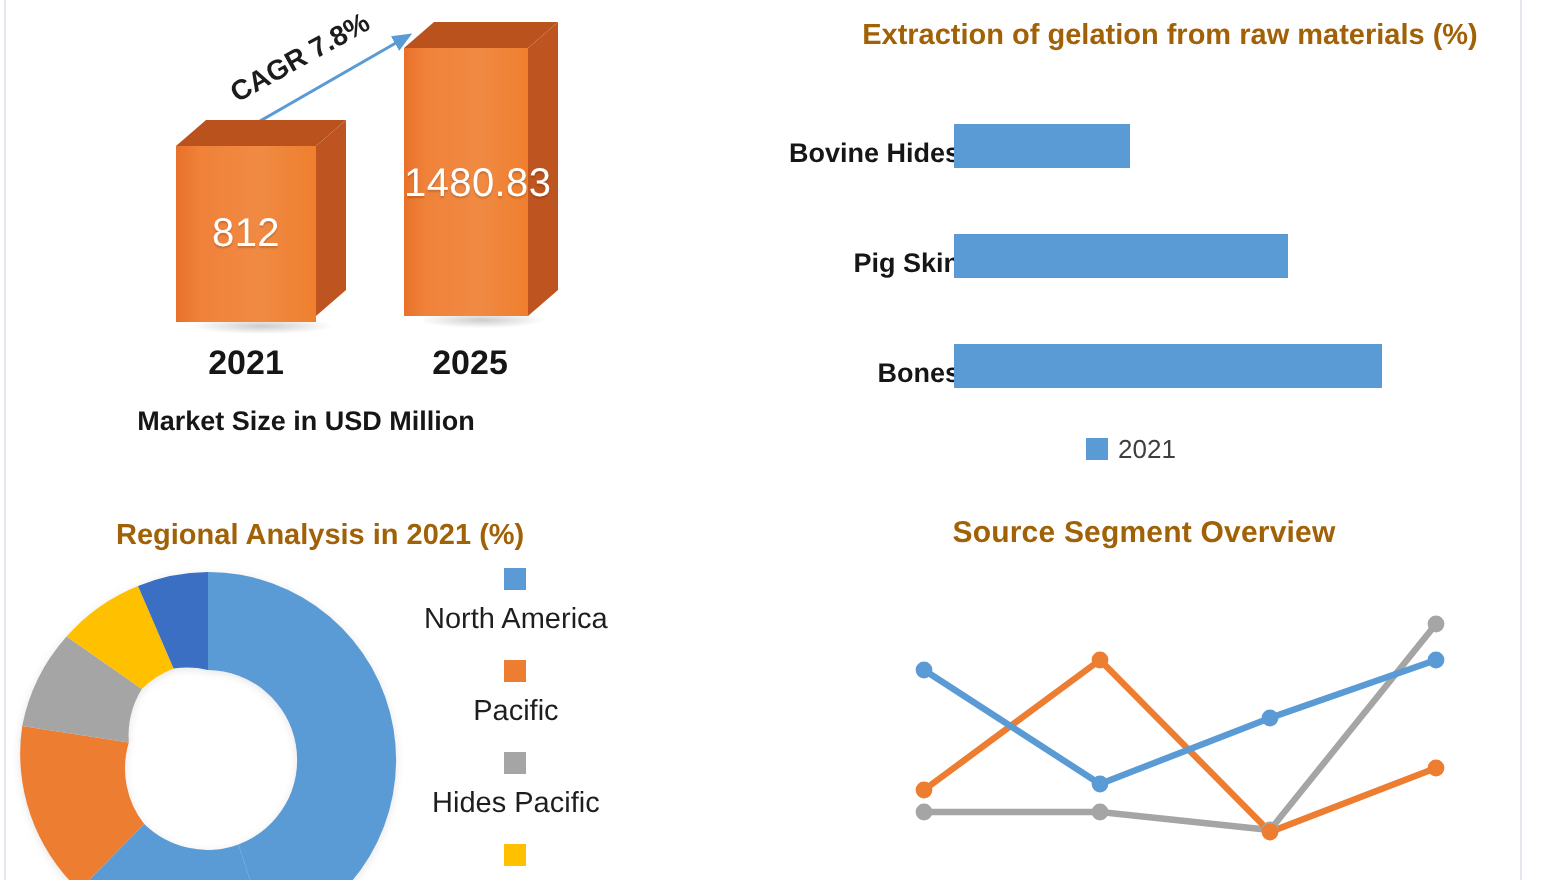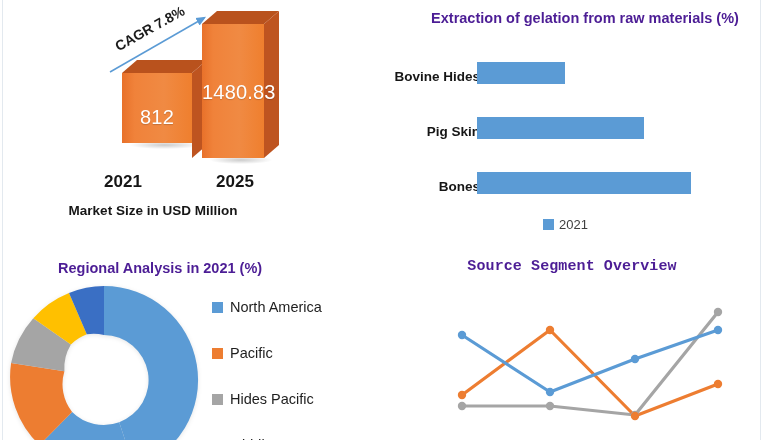--- a/index.html
+++ b/index.html
@@ -80,21 +80,21 @@
   }
 
   
   #q2 { position: absolute; left: 390px; top: 0; width: 390px; height: 240px; }
   .chart-title {
     position: absolute;
     width: 100%;
     text-align: center;
     font-size: 14.5px;
     font-weight: bold;
-    color: #4c1d95;
+    color: #a16207;
   }
   .hbar-cat {
     position: absolute;
     right: 0;
     width: 110px;
     text-align: right;
     font-size: 13.5px;
     font-weight: bold;
     color: #161616;
     line-height: 14px;
@@ -123,25 +123,26 @@
   .donut-wrap { position: absolute; left: 6px; top: 52px; width: 196px; height: 196px; }
   .donut-wrap svg { display: block; filter: drop-shadow(0 1px 2px rgba(0,0,0,0.10)); }
   .pie-legend { position: absolute; left: 212px; top: 54px; }
   .pie-legend-row {
     display: flex;
     align-items: center;
     gap: 7px;
     height: 46px;
     font-size: 14.5px;
     color: #1e1e1e;
+    flex-direction: column;
   }
   .pie-legend-row .swatch { width: 11px; height: 11px; flex: 0 0 auto; }
 
   
-  #q4 { position: absolute; left: 400px; top: 240px; width: 380px; height: 200px; font-family: Liberation Mono, monospace; }
+  #q4 { position: absolute; left: 400px; top: 240px; width: 380px; height: 200px; }
   #q4 .chart-title { font-size: 15px; font-weight: bold; letter-spacing: .1px; }
 </style>
 </head>
 <body>
 
 <div id="canvas">
 
   <div class="edge-line edge-left"></div>
   <div class="edge-line edge-right"></div>
 
@@ -151,21 +152,21 @@
       <defs>
         <marker id="arrowhead" markerWidth="7" markerHeight="7" refX="5" refY="3.2" orient="auto">
           <polygon points="0,0.4 6.6,3.2 0,6" fill="#5B9BD5"></polygon>
         </marker>
       </defs>
       <line x1="110" y1="72" x2="204" y2="18" stroke="#5B9BD5" stroke-width="1.5" marker-end="url(#arrowhead)"></line>
     </svg>
 
     <div class="cagr-text" style="left:120px; top:38px;">CAGR 7.8%</div>
 
-    <div class="col3d" style="left:88px; top:73px; width:70px; height:70px;margin-left:34px;">
+    <div class="col3d" style="left:88px; top:73px; width:70px; height:88px;">
       <div class="shadow"></div>
       <div class="front"></div>
       <svg width="86" height="14" style="position:absolute;left:0;top:-13px;">
         <polygon points="0,13 15,0 85,0 70,13" fill="#B9521D"></polygon>
       </svg>
       <svg width="16" height="99" style="position:absolute;left:70px;top:-13px;">
         <polygon points="0,13 15,0 15,85 0,98" fill="#BE5420"></polygon>
       </svg>
       <div class="bar-value" style="top:33px;">812</div>
     </div>

